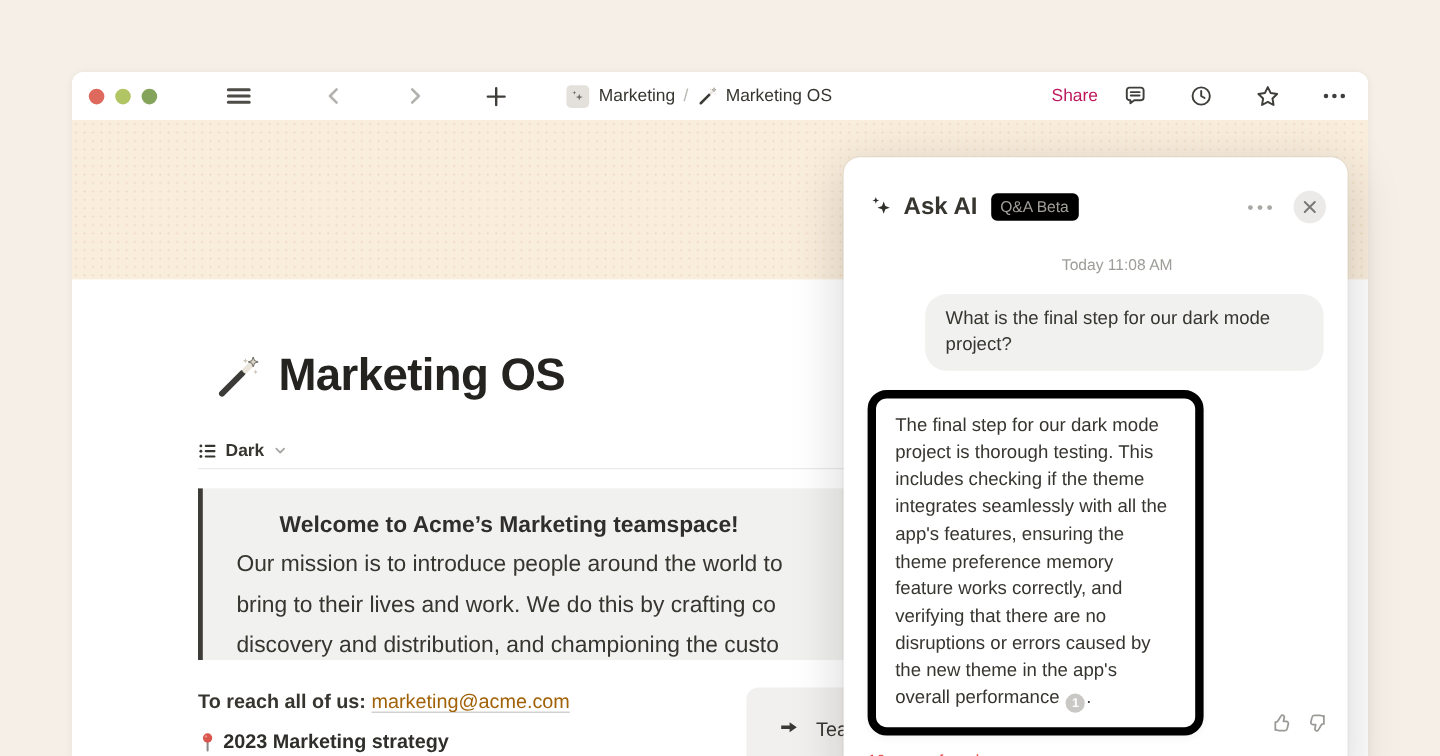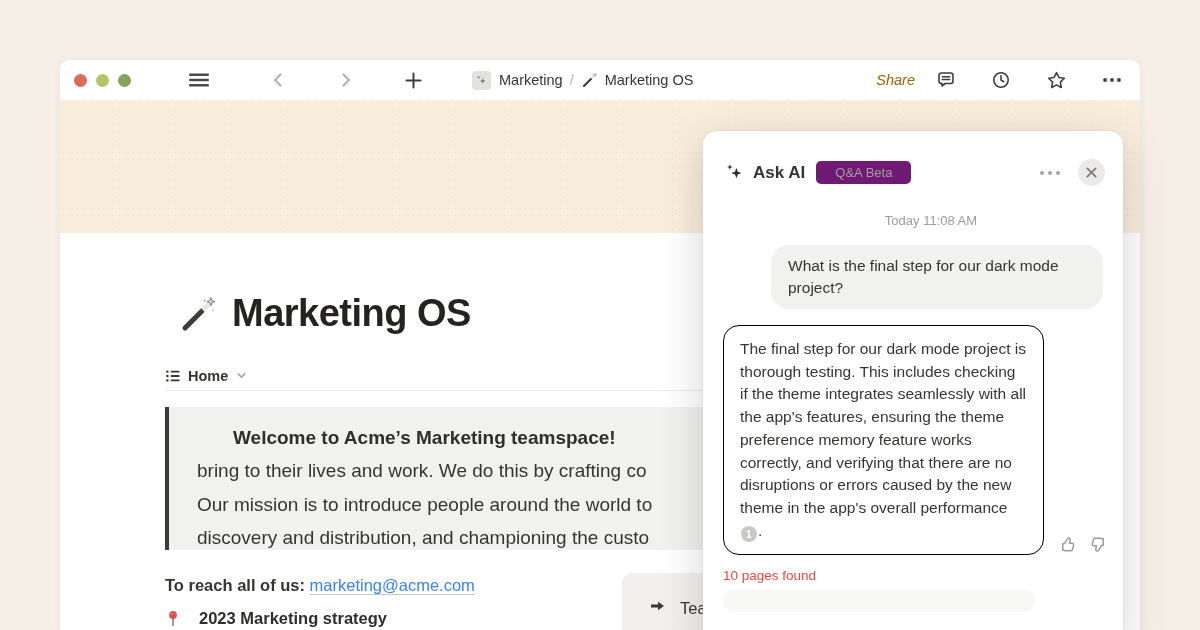--- a/index.html
+++ b/index.html
@@ -33,21 +33,21 @@
   .hamburger { margin-right:10px; }
   .breadcrumb { display:flex; align-items:center; margin-left:14px; font-size:14.5px; }
   .ts-icon {
     width:19px; height:19px; border-radius:4px; background:#e4e1dc;
     display:flex; align-items:center; justify-content:center; margin-right:8px;
   }
   .crumb { font-weight:400; color:#37352f; cursor:pointer; }
   .crumb-sep { color:#b8b6b2; margin:0 7px; }
   .crumb-page { display:flex; align-items:center; gap:7px; cursor:pointer; }
   .titlebar-right { margin-left:auto; display:flex; align-items:center; gap:21px; }
-  .share { font-size:14.5px; color:#a16207; cursor:pointer;font-style:italic; }
+  .share { font-size:14.5px; color:#be185d; cursor:pointer; }
 
   
   .cover {
     position:absolute; left:0; top:40px; width:100%; height:133px;
     background:#f9eddc;
     background-image:radial-gradient(rgba(224,186,140,0.28) 0.9px, transparent 0.9px);
     background-size:7px 7px;
   }
   .page { position:absolute; left:0; top:173px; width:100%; height:397px; background:#fff; }
 
@@ -68,66 +68,66 @@
     position:absolute; left:105px; right:65px; top:174px; height:143px;
     background:#f1f1ef; border-left:4px solid #3c3b38;
     padding:14px 0 0 28px; overflow:hidden;
   }
   .callout h3 { font-size:19px; font-weight:700; line-height:33px; color:#2f2e2a;margin-left:36px; }
   .callout .line { font-size:19px; line-height:33.5px; color:#37352f; white-space:nowrap; }
 
   .contact { position:absolute; left:105px; top:343px; font-size:16.5px; }
   .contact b { font-weight:700; }
   .email-link {
-    color:#3b82f6; text-decoration:underline; text-decoration-color:#c9c7c2;
+    color:#a16207; text-decoration:underline; text-decoration-color:#c9c7c2;
     text-underline-offset:3px; cursor:pointer;
   }
   .pinned-row {
     position:absolute; left:105px; top:376px;
-    display:flex; align-items:center; gap:18px; cursor:pointer;
+    display:flex; align-items:center; gap:5px; cursor:pointer;
   }
   .pinned-label { font-size:16.5px; font-weight:600; color:#2f2e2a; }
 
   .team-card {
     position:absolute; left:562px; top:340px; width:220px; height:95px;
     background:#f1f0ee; border-radius:10px; padding:25px 0 0 26px;
     display:flex; gap:13px; align-items:flex-start; cursor:pointer;
   }
   .team-card-label { font-size:16.5px; font-weight:500; color:#37352f; line-height:20px; }
 
   
   .ai-panel {
     position:absolute; left:703px; top:131px; width:420px; height:520px;
     background:#fff; border-radius:14px;
     box-shadow:0 12px 44px rgba(15,15,15,0.18), 0 0 0 1px rgba(15,15,15,0.04);
     z-index:50;
   }
   .ai-header { display:flex; align-items:center; padding:28px 18px 0 22px; }
-  .ai-title { font-size:17px; font-weight:700; color:#37352f; margin-left:9px; }
+  .ai-title { font-size:20px; font-weight:700; color:#37352f; margin-left:9px; }
   .ai-badge {
-    margin-left:11px; background:#701a75; color:#a29f9a; font-size:13px;
-    border-radius:5px; padding:4px 19px;
+    margin-left:11px; background:#000000; color:#a29f9a; font-size:13px;
+    border-radius:5px; padding:4px 8px;
   }
   .ai-header-right { margin-left:auto; display:flex; align-items:center; gap:13px; }
   .panel-dots { cursor:pointer; display:flex; padding:4px; }
   .close-btn {
     width:27px; height:27px; border-radius:50%; background:#eceae8;
     display:flex; align-items:center; justify-content:center; cursor:pointer;
   }
   .timestamp { text-align:center; font-size:13px; color:#9e9c98; margin-top:27px;margin-left:36px; }
 
   .user-bubble {
     margin:17px 20px 16px auto; max-width:332px; width:fit-content;
     background:#f1f1ef; border-radius:18px; padding:10px 17px;
     font-size:15.5px; line-height:22px; color:#37352f;
   }
   .answer-wrap { position:relative; margin-top:13px; }
   .ai-card {
-    margin-left:20px; width:321px;
-    background:#fff; border:1px solid #000000; border-radius:16px;
+    margin-left:20px; width:280px;
+    background:#fff; border:7px solid #000000; border-radius:16px;
     box-shadow:0 2px 6px rgba(15,15,15,0.04);
     padding:12px 16px; font-size:15.5px; line-height:22.7px; color:#37352f;
   }
   .cite-chip {
     display:inline-flex; width:16px; height:16px; border-radius:50%;
     background:#c9c8c5; color:#fff; font-size:10.5px; font-weight:700;
     align-items:center; justify-content:center; vertical-align:-2.5px;
     margin:0 1px; cursor:pointer;
   }
   .thumbs { position:absolute; right:17px; bottom:2px; display:flex; gap:12px; }
@@ -255,30 +255,30 @@
       <svg width="16" height="16" viewBox="0 0 16 16">
         <g fill="#37352f">
             <circle cx="2.4" cy="3.6" r="1.2"></circle>
             <rect x="5.6" y="2.7" width="9" height="1.8" rx="0.9"></rect>
             <circle cx="2.4" cy="8" r="1.2"></circle>
             <rect x="5.6" y="7.1" width="9" height="1.8" rx="0.9"></rect>
             <circle cx="2.4" cy="12.4" r="1.2"></circle>
             <rect x="5.6" y="11.5" width="9" height="1.8" rx="0.9"></rect>
           </g>
       </svg>
-      <span class="tab-label">Home</span>
+      <span class="tab-label">Dark</span>
       <svg width="13" height="13" viewBox="0 0 16 16">
         <path d="M4 6l4 4 4-4" fill="none" stroke="#a5a4a0" stroke-width="1.8" stroke-linecap="round" stroke-linejoin="round"></path>
       </svg>
     </div>
 
     <div class="callout">
       <h3>Welcome to Acme’s Marketing teamspace!</h3>
+      <div class="line">Our mission is to introduce people around the world to</div>
       <div class="line">bring to their lives and work. We do this by crafting co</div>
-      <div class="line">Our mission is to introduce people around the world to</div>
       <div class="line">discovery and distribution, and championing the custo</div>
     </div>
 
     <div class="contact">
       <b>To reach all of us:</b>
       <span class="email-link">marketing@acme.com</span>
     </div>
 
     <div class="pinned-row">
       <svg width="16" height="17" viewBox="0 0 16 17">

